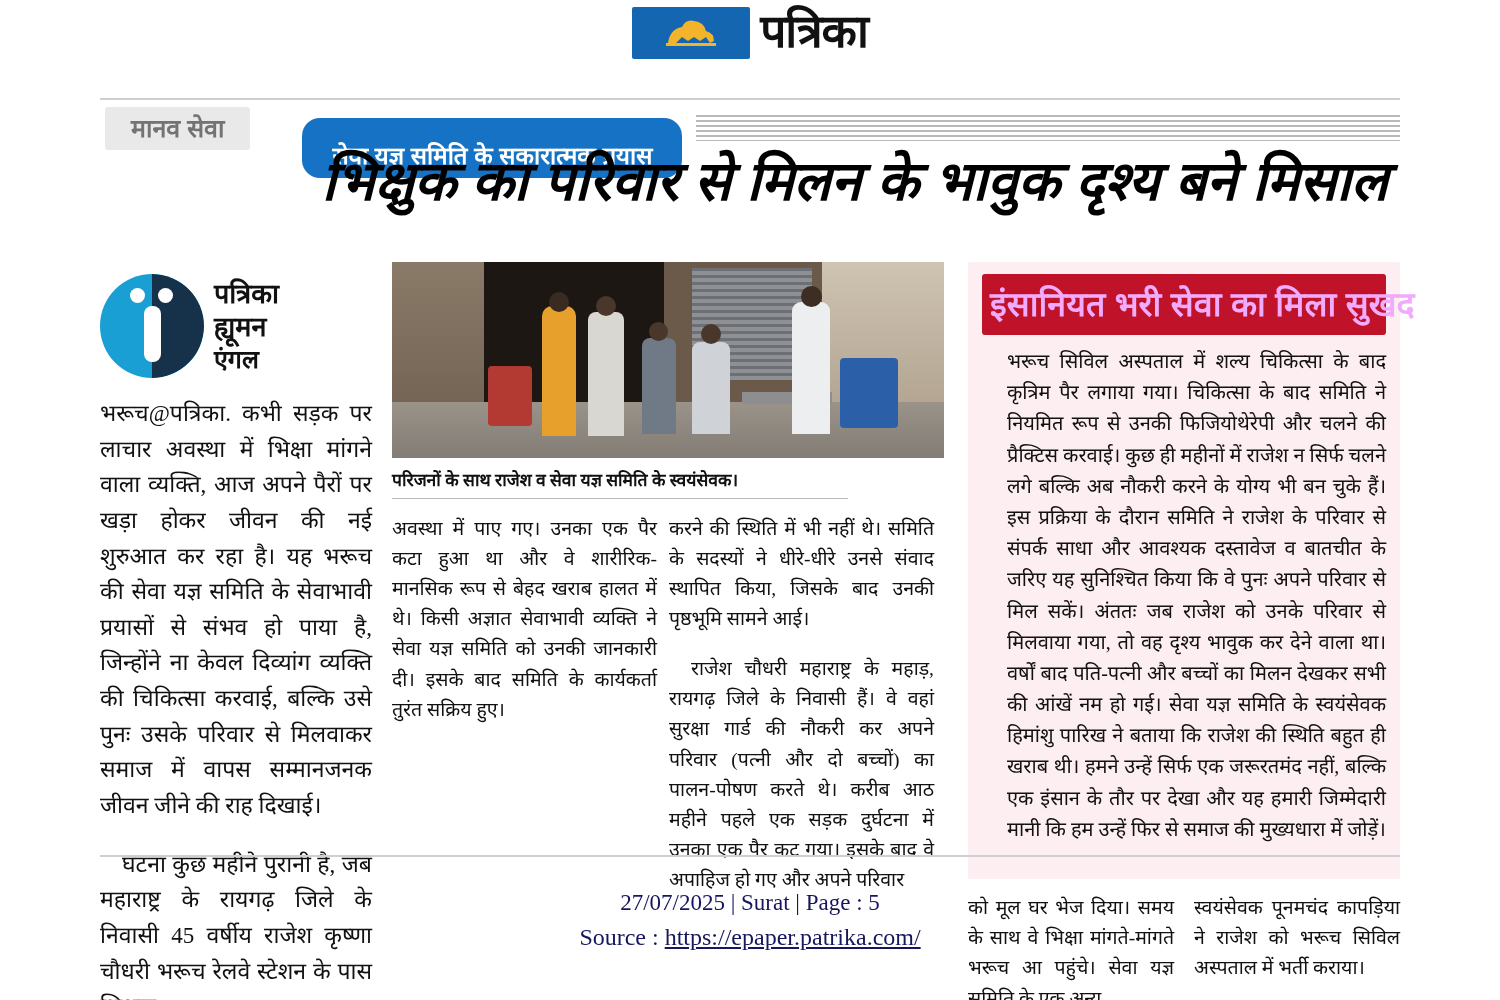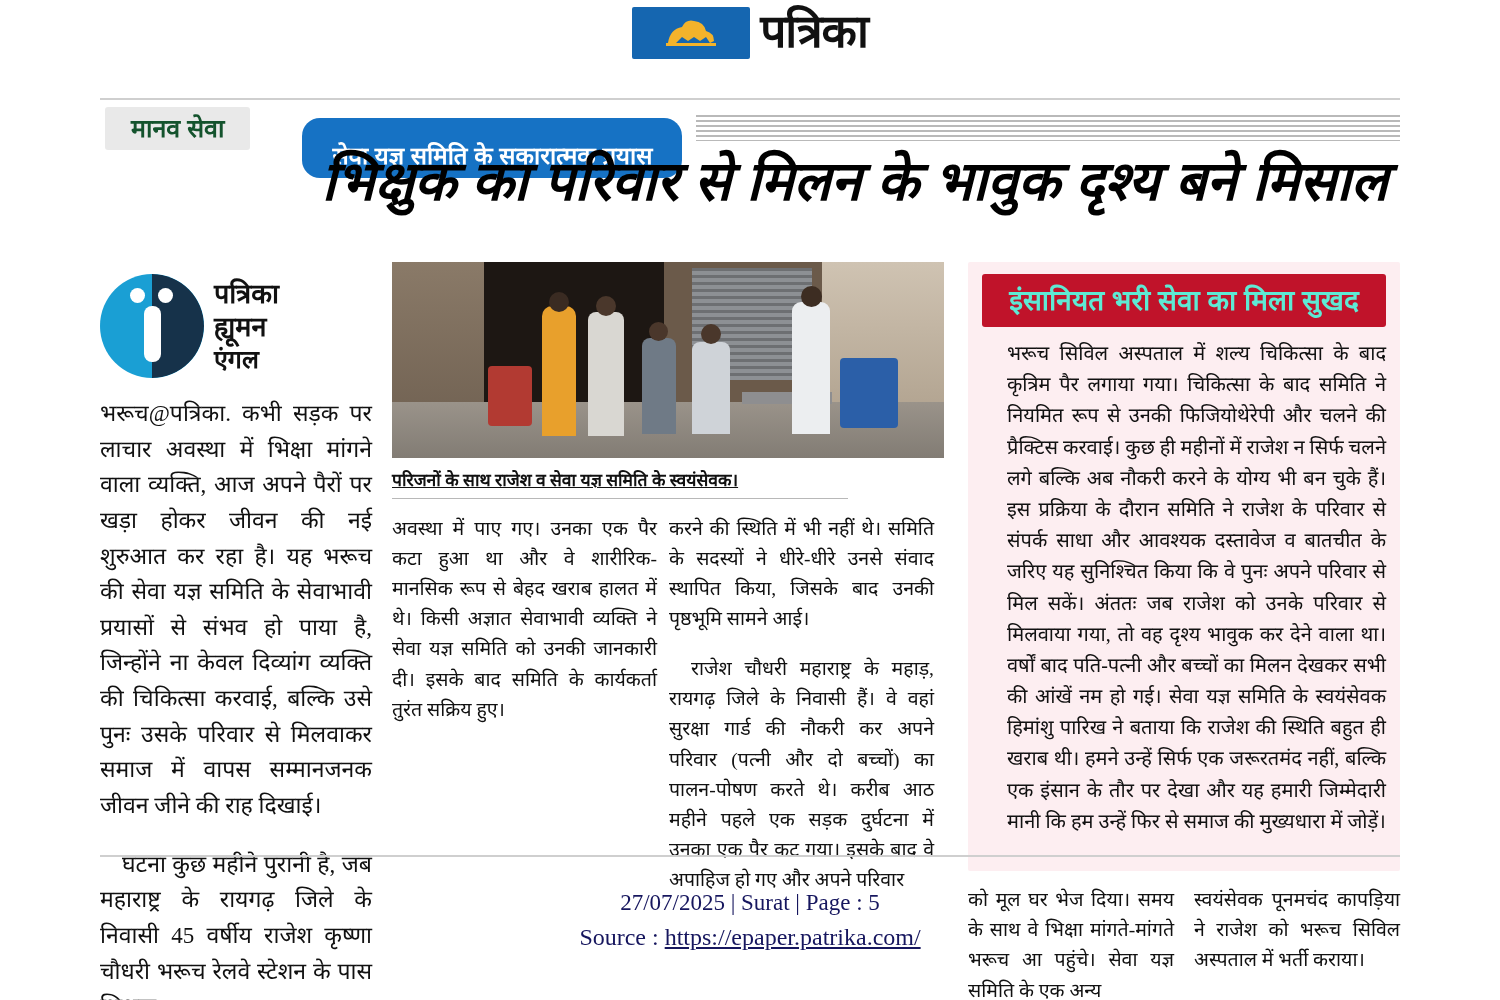--- a/index.html
+++ b/index.html
@@ -80,21 +80,21 @@
   .kicker-row {
     position: absolute;
     left: 105px; top: 110px;
     width: 1295px;
     height: 36px;
     display: flex;
     align-items: center;
   }
   .kicker-left {
     background: #e9e9e9;
-    color: #14532d;
+    color: #737373;
     font-family: "Liberation Sans", sans-serif;
     font-weight: bold;
     font-size: 25px;
     padding: 3px 26px 6px 26px;
     border-radius: 3px;
     white-space: nowrap;
   }
   .kicker-blue {
     margin-left: 52px;
     background: #1672c4;
@@ -208,21 +208,20 @@
     text-align: justify;
     color: #111;
   }
   .col1 .para + .para { text-indent: 22px; margin-top: 4px; }
 
   
   .photo-block {
     position: absolute;
     left: 292px; top: 0;
     width: 456px;
-    text-decoration: underline;
   }
   .photo {
     width: 552px;
     height: 196px;
     position: relative;
     overflow: hidden;
     background: #6b5a4a;
   }
   .photo .wall-left {
     position: absolute; left: 0; top: 0; width: 92px; height: 196px;
@@ -293,24 +292,24 @@
     left: 868px; top: 0;
     width: 432px;
   }
   .hl-box {
     background: #fdeef1;
     padding: 12px 14px 14px 14px;
     border-radius: 2px;
   }
   .hl-title {
     background: #c0132a;
-    color: #5eead4;
-    font-family: "Liberation Sans", sans-serif;
-    font-weight: bold;
-    font-size: 28px;
+    color: #f0abfc;
+    font-family: "Liberation Sans", sans-serif;
+    font-weight: bold;
+    font-size: 34px;
     text-align: center;
     padding: 6px 8px 9px 8px;
     border-radius: 3px;
     white-space: nowrap;
   }
   .hl-body {
     margin-top: 11px;
     font-family: "Liberation Serif", serif;
     font-size: 20px;
     line-height: 1.56;

